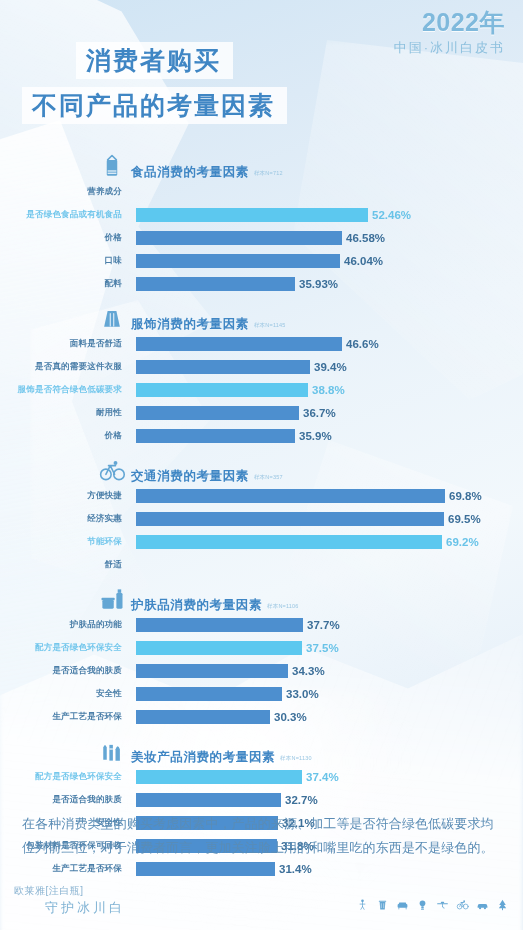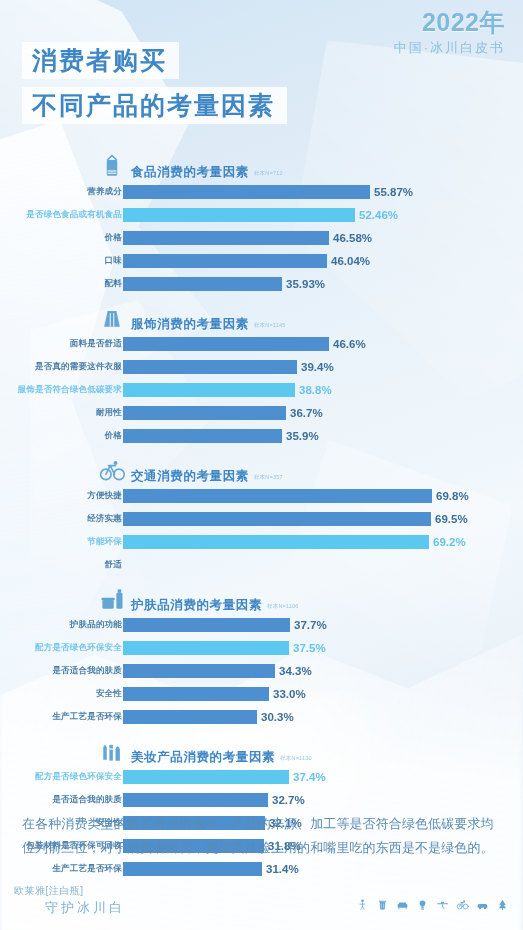--- a/index.html
+++ b/index.html
@@ -42,37 +42,37 @@
     background:linear-gradient(210deg,rgba(255,255,255,.45),rgba(255,255,255,0) 70%);
     clip-path:polygon(20% 0%,100% 22%,86% 70%,40% 100%,0% 48%);
     filter:blur(4px);}
 
   
   .yearblock{position:absolute;right:18px;top:10px;text-align:right;}
   .year{font-size:25px;font-weight:bold;color:#7fb9dc;letter-spacing:.5px;line-height:1;
         text-shadow:0 1px 0 rgba(255,255,255,.8);}
   .year-sub{font-size:13px;color:#8dc0de;letter-spacing:2px;margin-top:4px;}
 
-  .title-wrap{position:absolute;left:22px;top:42px;}
+  .title-wrap{position:absolute;left:22px;top:42px;text-align:center;}
   .title-line{display:inline-block;background:rgba(255,255,255,.82);
     padding:4px 12px 5px 10px;margin-bottom:8px;
     font-size:25px;font-weight:bold;color:#3f86c4;letter-spacing:2px;line-height:1.12;}
   .title-line.l2{letter-spacing:2px;}
 
   
   .sections{position:absolute;left:0;top:150px;width:455px;}
   .section{margin-bottom:9px;}
   .sec-head{display:flex;align-items:flex-end;height:30px;padding-left:98px;}
   .sec-icon{width:28px;height:28px;margin-right:5px;flex:0 0 28px;display:flex;align-items:flex-end;justify-content:center;}
   .sec-title{font-size:12.5px;font-weight:bold;color:#3f86c4;letter-spacing:.6px;line-height:1;padding-bottom:2px;}
   .sec-n{font-size:5.5px;color:#9ac6e2;margin-left:5px;letter-spacing:.2px;padding-bottom:3px;}
 
   .rows{margin-top:3px;}
   .row{display:flex;align-items:center;height:18px;margin-bottom:5px;}
-  .row-label{width:122px;flex:0 0 122px;text-align:right;padding-right:1px;
+  .row-label{width:122px;flex:0 0 122px;text-align:right;padding-right:14px;
     font-size:8.5px;font-weight:bold;color:#4a7ea8;letter-spacing:.2px;white-space:nowrap;}
   .row-label.hl{color:#74c7ec;}
   .bar-area{position:relative;flex:1;height:14px;display:flex;align-items:center;}
   .bar{height:14px;background:#4d8fcf;border-radius:0;}
   .bar.hl{background:#5cc8ef;}
   .bar-val{font-size:11.5px;font-weight:bold;color:#3c6f99;margin-left:4px;white-space:nowrap;}
   .bar-val.hl{color:#69c3e8;}
 
   
   .footer-note{position:absolute;left:22px;top:812px;width:480px;
@@ -116,24 +116,20 @@
               <rect x="11" y="21" width="10" height="1.4" fill="#eaf4fb" stroke="none"></rect>
               <rect x="11" y="23.6" width="10" height="1.4" fill="#eaf4fb" stroke="none"></rect>
             </svg>
           </span>
           <span class="sec-title">食品消费的考量因素</span>
           <span class="sec-n">样本N=712</span>
         </div>
         <div class="rows">
           <div class="row">
             <div class="row-label">营养成分</div>
-            <div class="bar-area">
-              <div class="bar" style="width: 247px;"></div>
-              <div class="bar-val">55.87%</div>
-            </div>
           </div>
           <div class="row">
             <div class="row-label hl">是否绿色食品或有机食品</div>
             <div class="bar-area">
               <div class="bar hl" style="width: 232px;"></div>
               <div class="bar-val hl">52.46%</div>
             </div>
           </div>
           <div class="row">
             <div class="row-label">价格</div>

